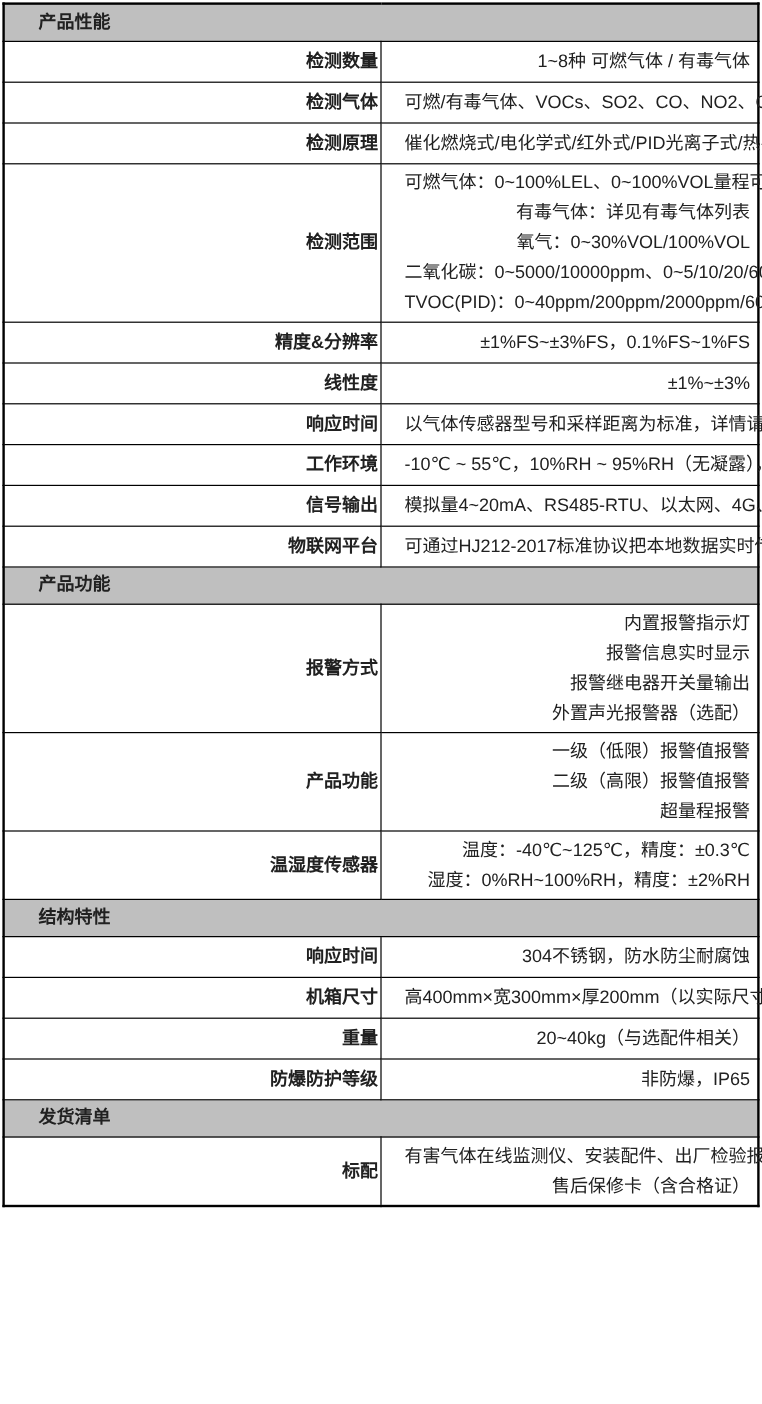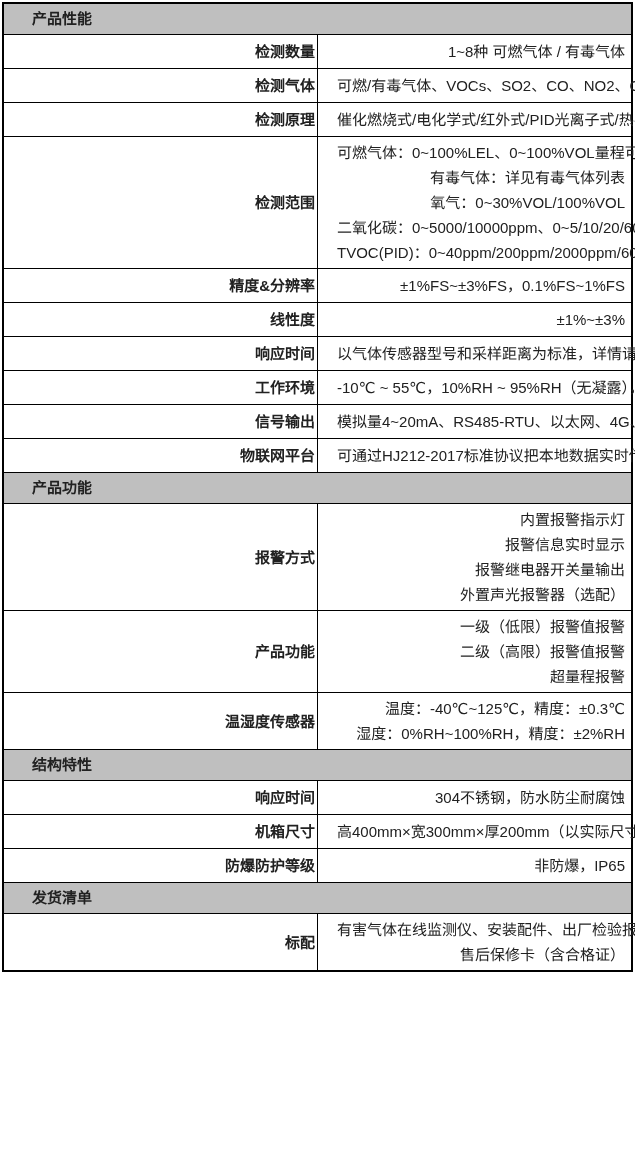--- a/index.html
+++ b/index.html
@@ -189,20 +189,26 @@
           </td>
   </tr>
 
   <tr>
     <td class="label-cell">机箱尺寸</td>
     <td class="value-cell">
             <div class="value-line">高400mm×宽300mm×厚200mm（以实际尺寸为准）</div>
           </td>
   </tr>
 
+  <tr>
+    <td class="label-cell">重量</td>
+    <td class="value-cell">
+            <div class="value-line">20~40kg（与选配件相关）</div>
+          </td>
+  </tr>
 
 
   <tr>
     <td class="label-cell">防爆防护等级</td>
     <td class="value-cell">
             <div class="value-line">非防爆，IP65</div>
           </td>
   </tr>
 
   <tr>

